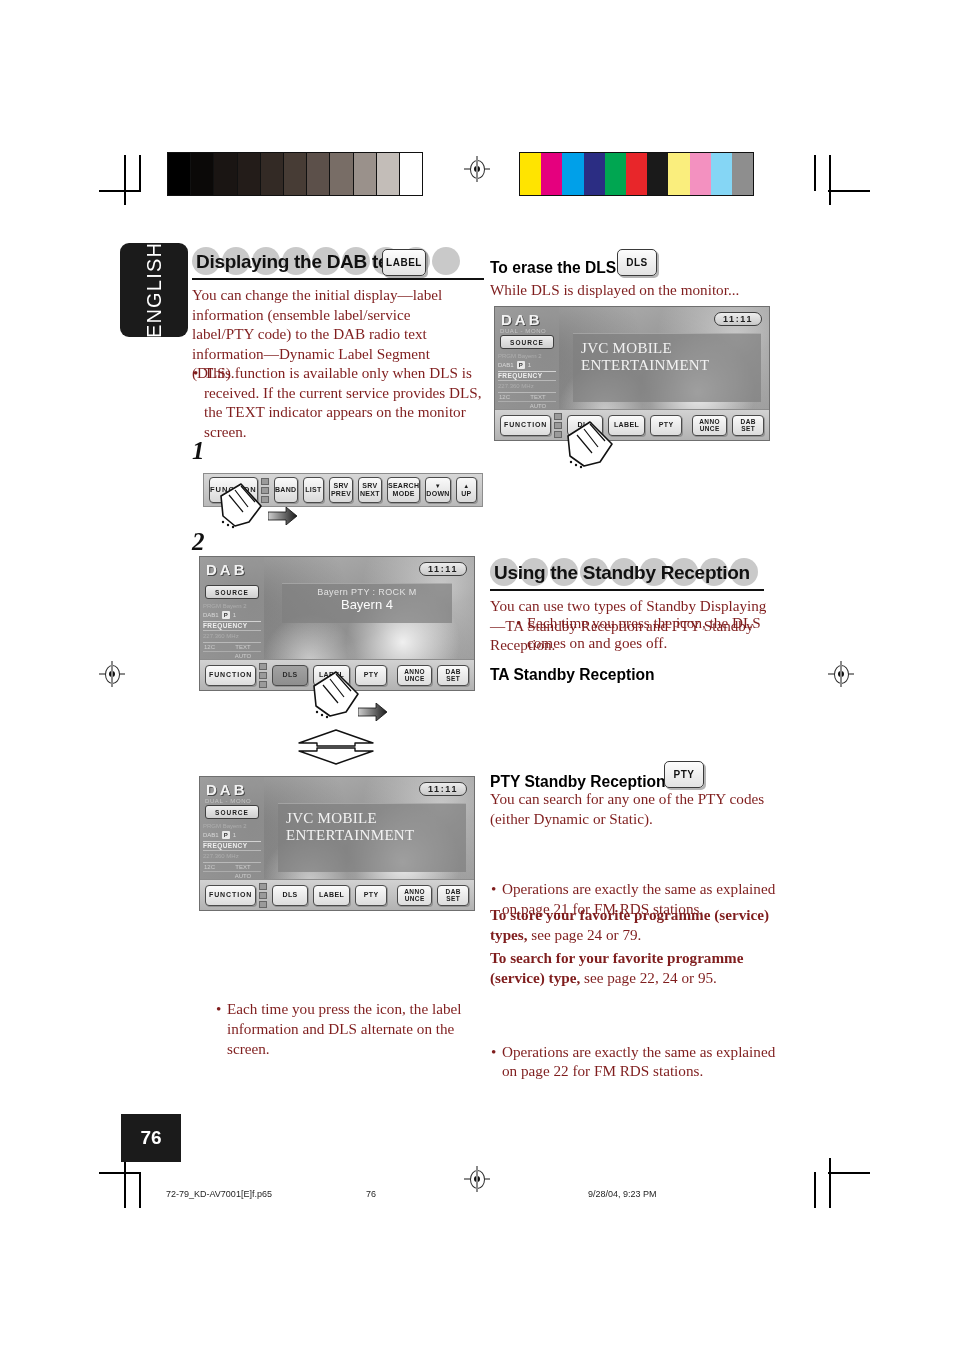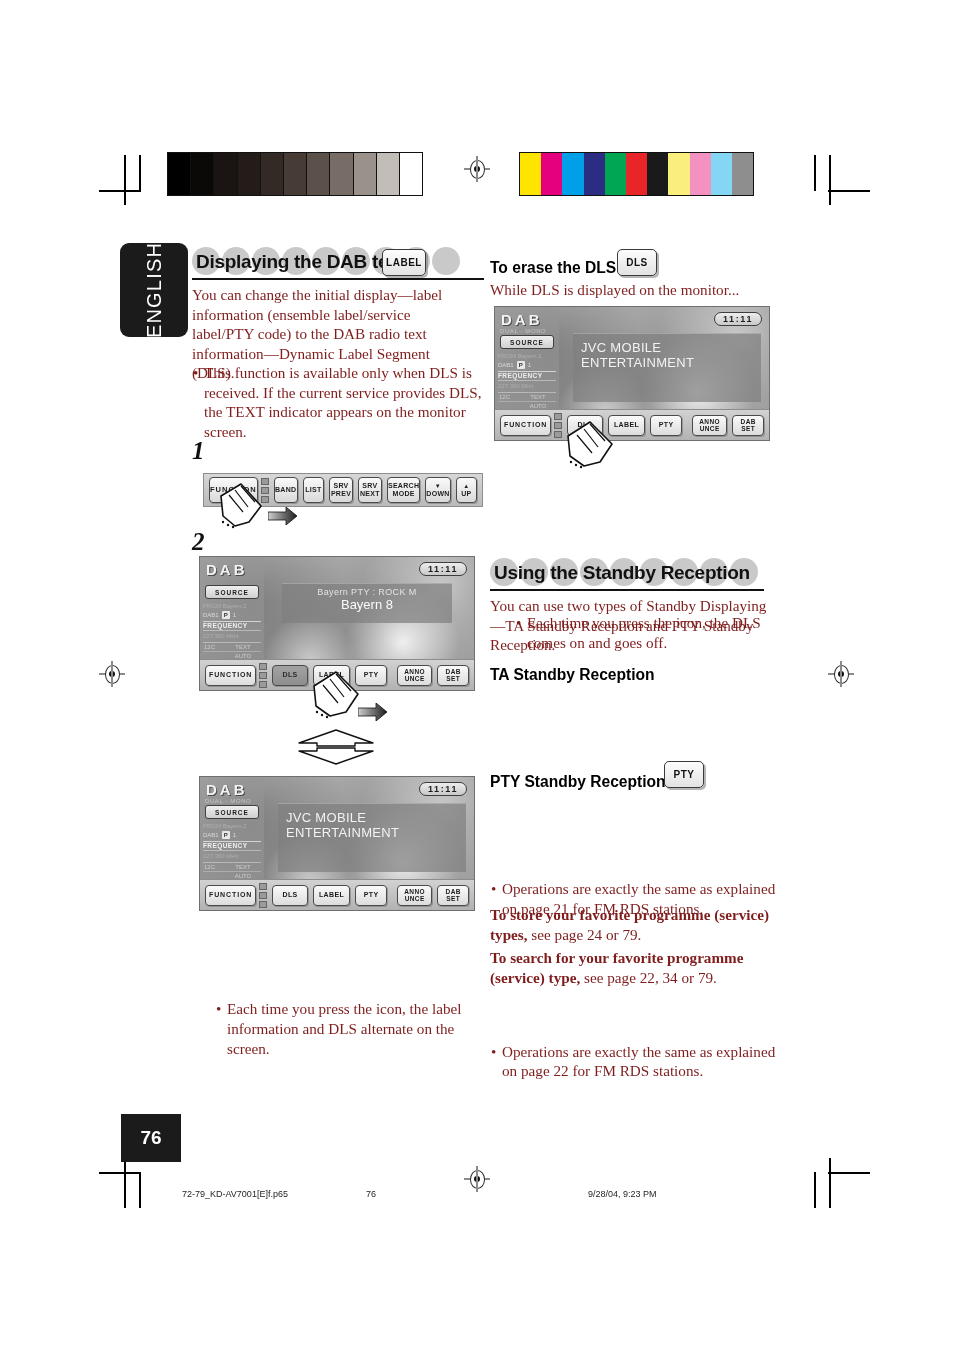--- a/index.html
+++ b/index.html
@@ -93,21 +93,21 @@
   .mon-eqbox{margin-top:2px;border-top:1px solid rgba(225,225,225,.5);}
   .eqr{display:flex;justify-content:space-between;align-items:center;font-size:6px;color:#cdcdcd;
     border-bottom:1px solid rgba(215,215,215,.4);padding:0 1px;}
   .eqr .hl{background:#e6e6e6;color:#2a2a2a;font-weight:bold;padding:0 2px;font-size:5.5px;}
   .mon-clock{position:absolute;right:7px;top:5px;border:1px solid #3d3d3d;border-radius:7px;
     background:linear-gradient(#ededed,#c9c9c9);padding:1px 8px;font-family:"Liberation Sans",sans-serif;
     font-weight:bold;font-size:9px;letter-spacing:1.6px;color:#1c1c1c;}
   .mon-textpanel{position:absolute;background:rgba(128,128,128,.72);border-top:1px solid rgba(220,220,220,.35);}
   .mon-t1{font-family:"Liberation Sans",sans-serif;font-size:9px;color:#e3e3e3;text-align:center;letter-spacing:.4px;}
   .mon-t2{font-family:"Liberation Sans",sans-serif;font-size:13px;color:#fbfbfb;text-align:center;}
-  .mon-dls{font-family:Liberation Sans, sans-serif;font-size:13px;color:#f2f2f2;letter-spacing:.3px;}
+  .mon-dls{font-family:Liberation Serif, serif;font-size:15px;color:#f2f2f2;letter-spacing:.3px;}
   .mon-bar{position:absolute;left:0;right:0;bottom:0;height:30px;background:linear-gradient(#d2d2d2,#b2b2b2);
     border-top:1px solid #8c8c8c;display:flex;align-items:center;padding:0 5px;gap:5px;}
   .mb{background:linear-gradient(#fafafa,#dcdcdc);border:1px solid #4a4a4a;border-radius:4px;height:19px;
     display:flex;flex-direction:column;align-items:center;justify-content:center;
     font-family:"Liberation Sans",sans-serif;font-weight:bold;font-size:7px;line-height:8px;color:#1b1b1b;
     box-shadow:1px 1px 0 rgba(110,110,110,.5);letter-spacing:.4px;}
   .mb.on{background:linear-gradient(#a2a2a2,#8e8e8e);color:#2c2c2c;}
   .mb.fn{width:50px;font-size:7px;letter-spacing:.9px;}
   .mb.w36{width:36px;}
   .mb.w34{width:34px;}
@@ -310,21 +310,21 @@
           <span style="width:34px;text-align:center;">FLAT</span>
         </div>
         <div class="eqr" style="justify-content:center;">
           <span>DEFEAT</span>
         </div>
       </div>
     </div>
     <div class="mon-clock">11:11</div>
     <div class="mon-textpanel" style="left:82px;top:26px;width:170px;height:36px;padding-top:3px;">
       <div class="mon-t1">Bayern    PTY : ROCK M</div>
-      <div class="mon-t2">Bayern 8</div>
+      <div class="mon-t2">Bayern 4</div>
     </div>
     <div class="mon-bar">
       <div class="mb fn">FUNCTION</div>
       <div class="leds">
           <i></i>
           <i></i>
           <i></i>
         </div>
       <div class="mb on w34">DLS</div>
       <div class="mb w36">LABEL</div>
@@ -535,31 +535,34 @@
   <div class="body-txt bullet" style="left:490px;top:703px;width:286px;">
     <span>Operations are exactly the same as explained on page 21 for FM RDS stations.</span>
   </div>
 
   <div class="subhead" style="position:absolute;left:490px;top:771px;">
     <span>PTY Standby Reception</span>
   </div>
   <div style="position:absolute;left:664px;top:761px;">
     <span class="keybtn" style="width:38px;height:25px;line-height:25px;font-size:10px;letter-spacing:.5px;">PTY</span>
   </div>
+  <div class="body-txt" style="left:490px;top:789px;width:286px;">
+    <p>You can search for any one of the PTY codes (either Dynamic or Static).</p>
+  </div>
   <div class="body-txt bullet" style="left:490px;top:826px;width:286px;">
     <span>Operations are exactly the same as explained on page 22 for FM RDS stations.</span>
   </div>
 
   <div class="body-txt" style="left:490px;top:905px;width:286px;">
     <span class="boldserif">To store your favorite programme (service) types,</span><span> see page 24 or 79.</span>
   </div>
   <div class="body-txt" style="left:490px;top:948px;width:286px;">
-    <span class="boldserif">To search for your favorite programme (service) type,</span><span> see page 22, 34 or 79.</span>
+    <span class="boldserif">To search for your favorite programme (service) type,</span><span> see page 22, 24 or 95.</span>
   </div>
 
   <div class="pagenum">
     <span>76</span>
   </div>
-  <div class="footer" style="left:166px;top:1189px;margin-left:16px;">72-79_KD-AV7001[E]f.p65</div>
+  <div class="footer" style="left:166px;top:1189px;">72-79_KD-AV7001[E]f.p65</div>
   <div class="footer" style="left:366px;top:1189px;">76</div>
   <div class="footer" style="left:588px;top:1189px;">9/28/04, 9:23 PM</div>
 
 </div>
 
 </body></html>

